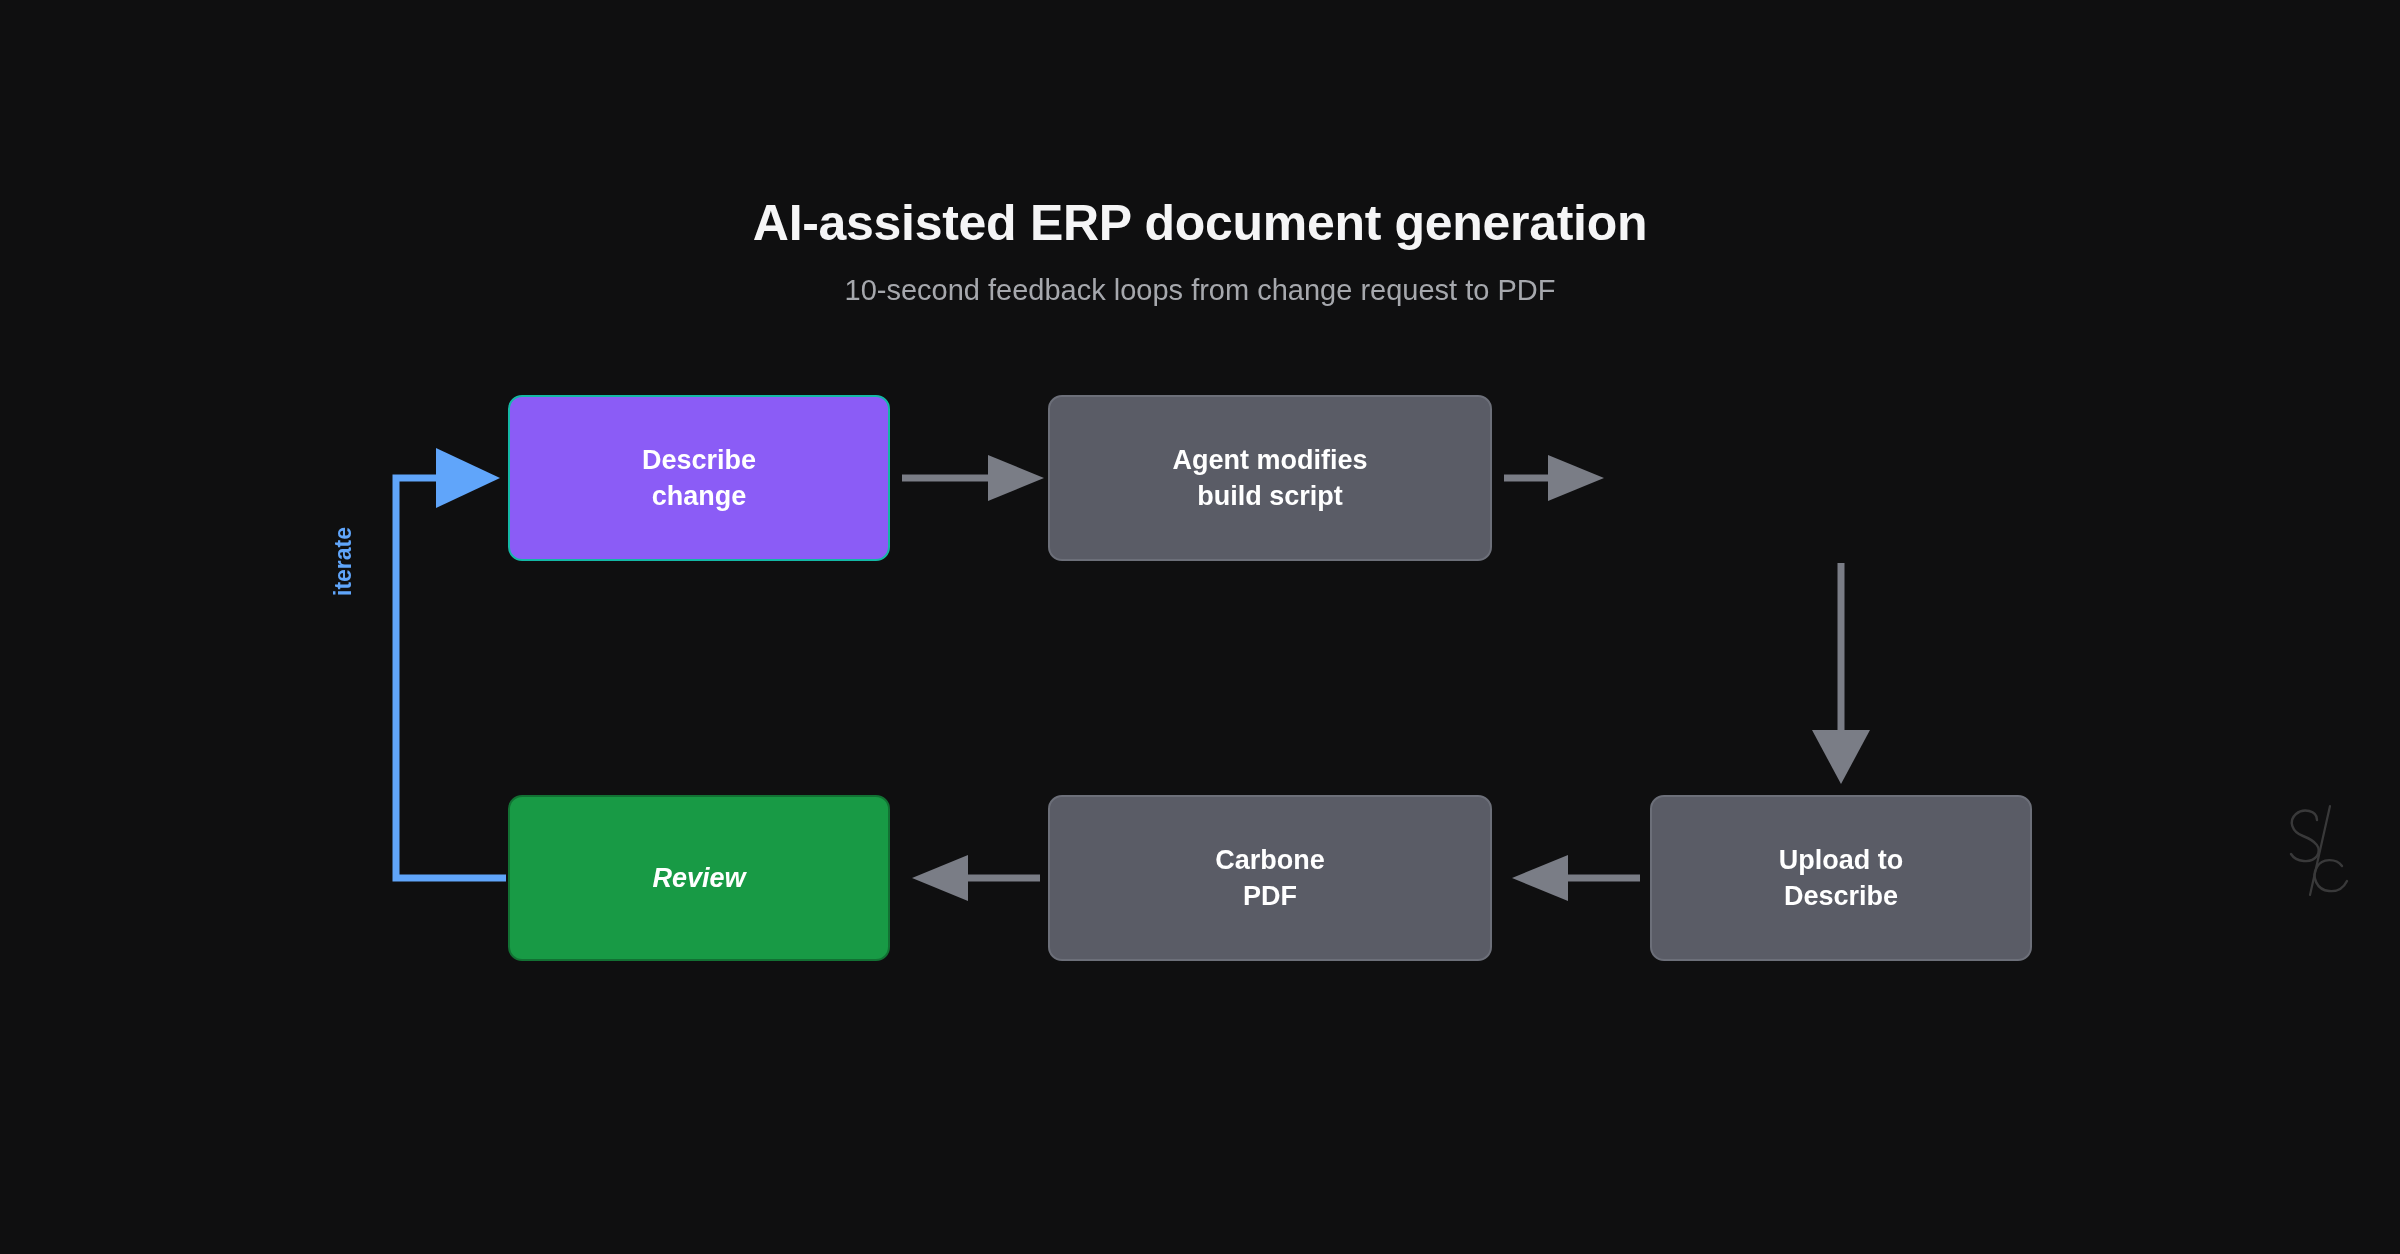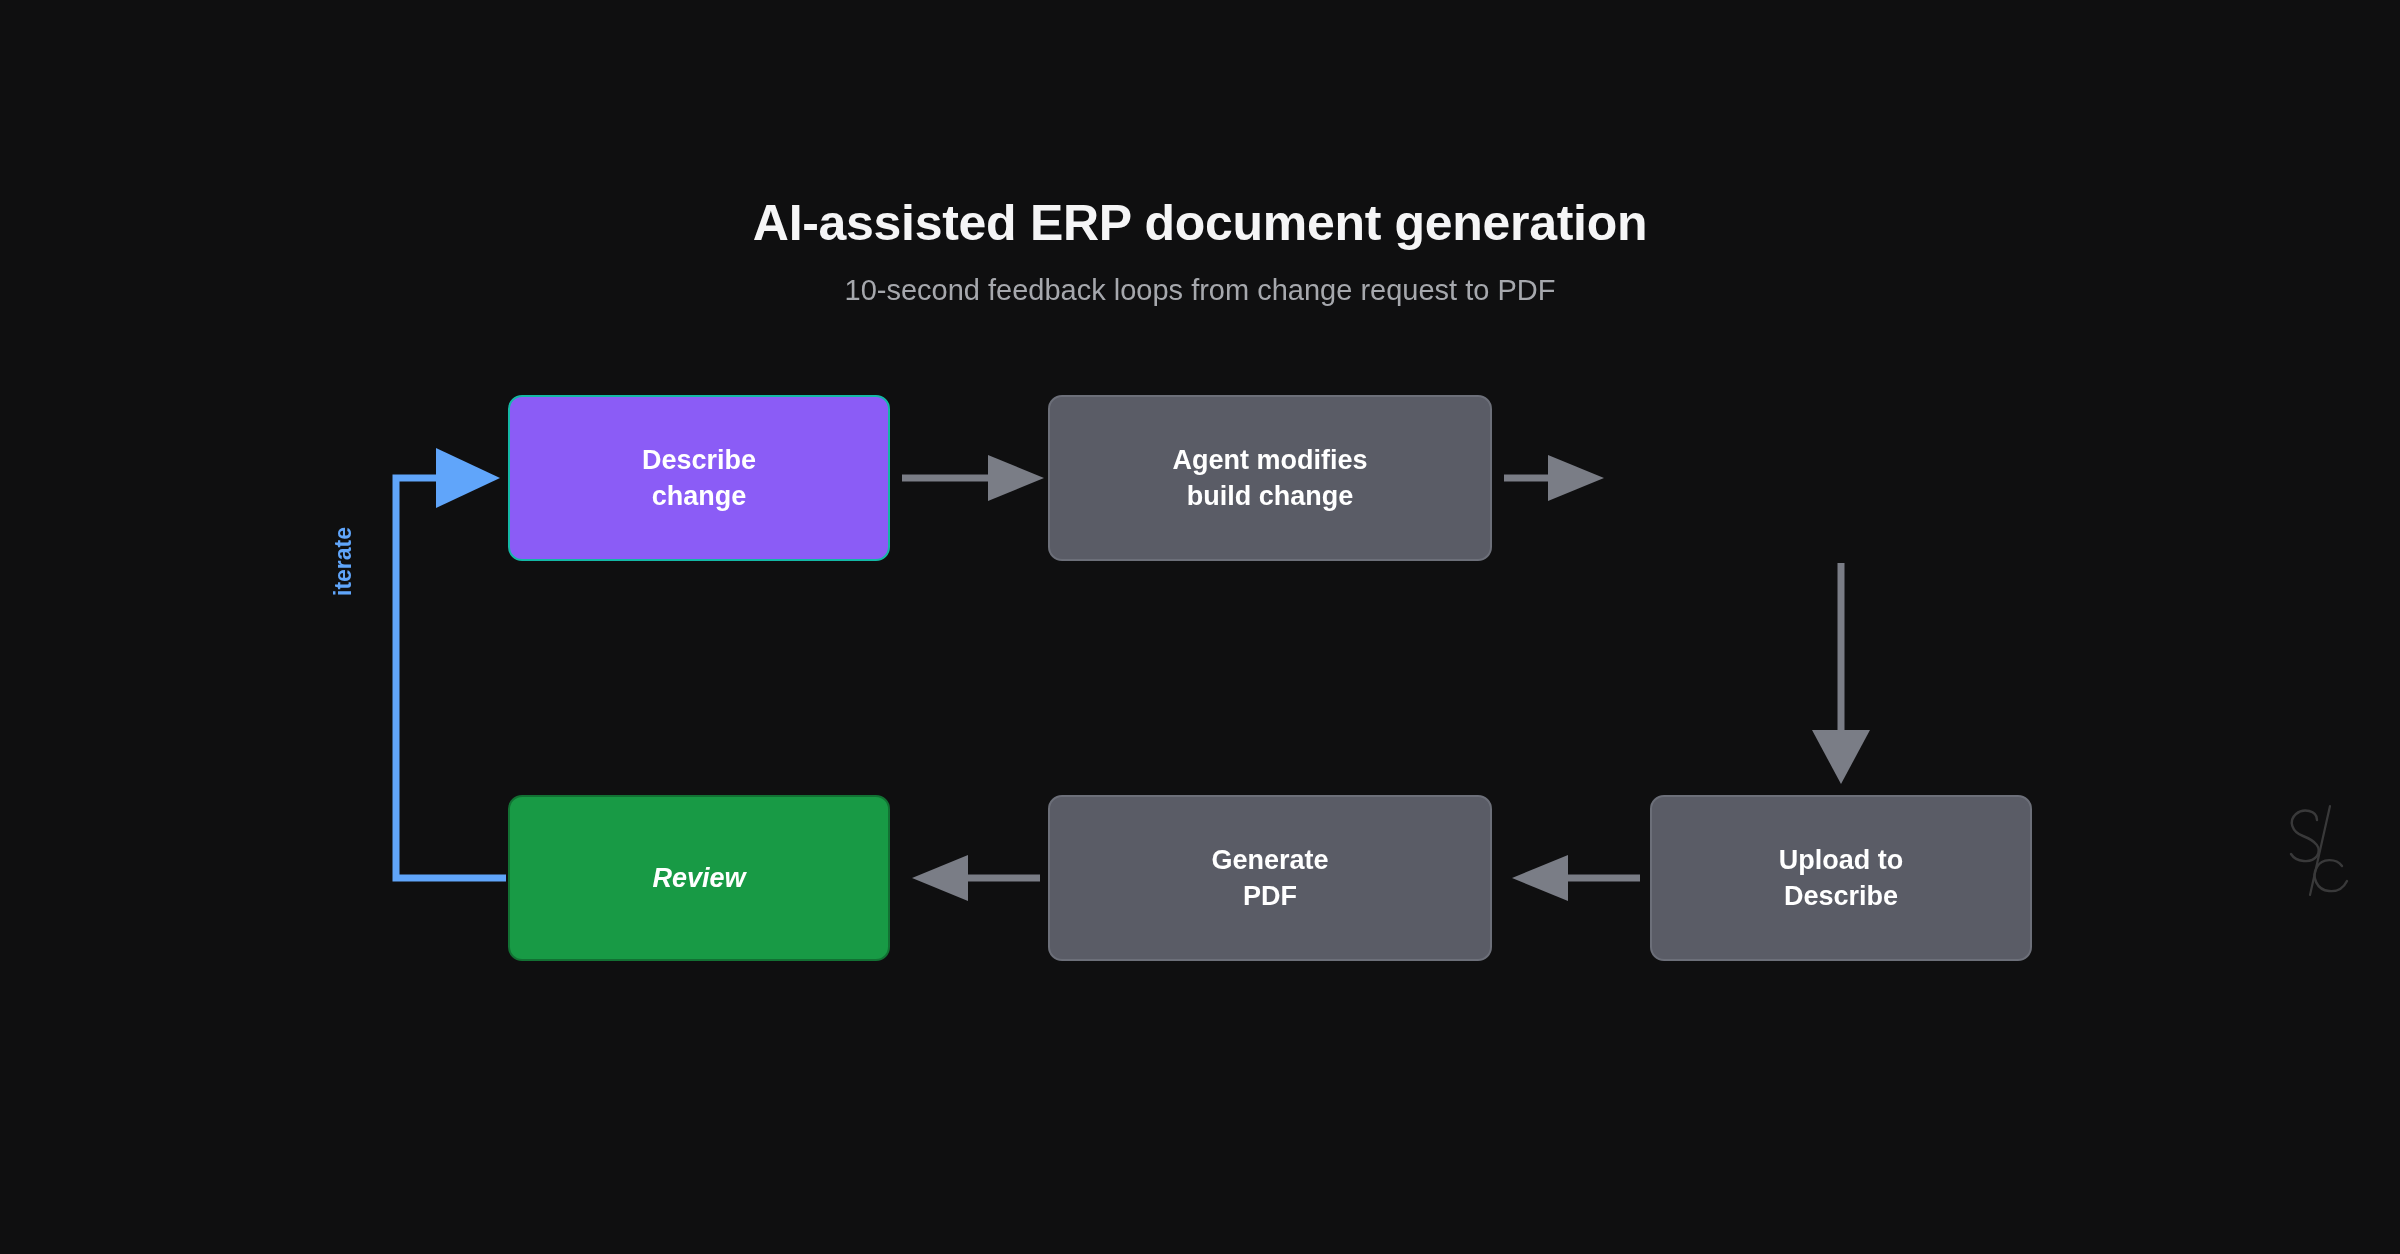--- a/index.html
+++ b/index.html
@@ -162,27 +162,27 @@
       <polygon points="436,448 500,478 436,508" fill="#60a5fa"></polygon>
     </g>
   </svg>
 
   <div class="iterate-label">iterate</div>
 
   <div class="node blue" id="node-describe">Describe
 change</div>
 
   <div class="node gray" id="node-agent">Agent modifies
-build change</div>
+build script</div>
 
 
   <div class="node gray" id="node-upload">Upload to
 Describe</div>
 
-  <div class="node gray" id="node-generate">Generate
+  <div class="node gray" id="node-generate">Carbone
 PDF</div>
 
   <div class="node green" id="node-review">Review</div>
 
   <svg id="watermark" viewBox="0 0 96 106" xmlns="http://www.w3.org/2000/svg">
 
     <path d="M 47 24 C 47 14 33 12 26 18 C 18 25 22 36 33 40 C 46 45 52 52 47 60 C 41 68 26 66 21 58" fill="none" stroke="#9a9a9a" stroke-width="2.4" stroke-linecap="round"></path>
 
     <path d="M 72 70 C 66 62 52 62 47 71 C 41 81 47 94 59 95 C 68 96 74 91 77 85" fill="none" stroke="#9a9a9a" stroke-width="2.4" stroke-linecap="round"></path>
 

